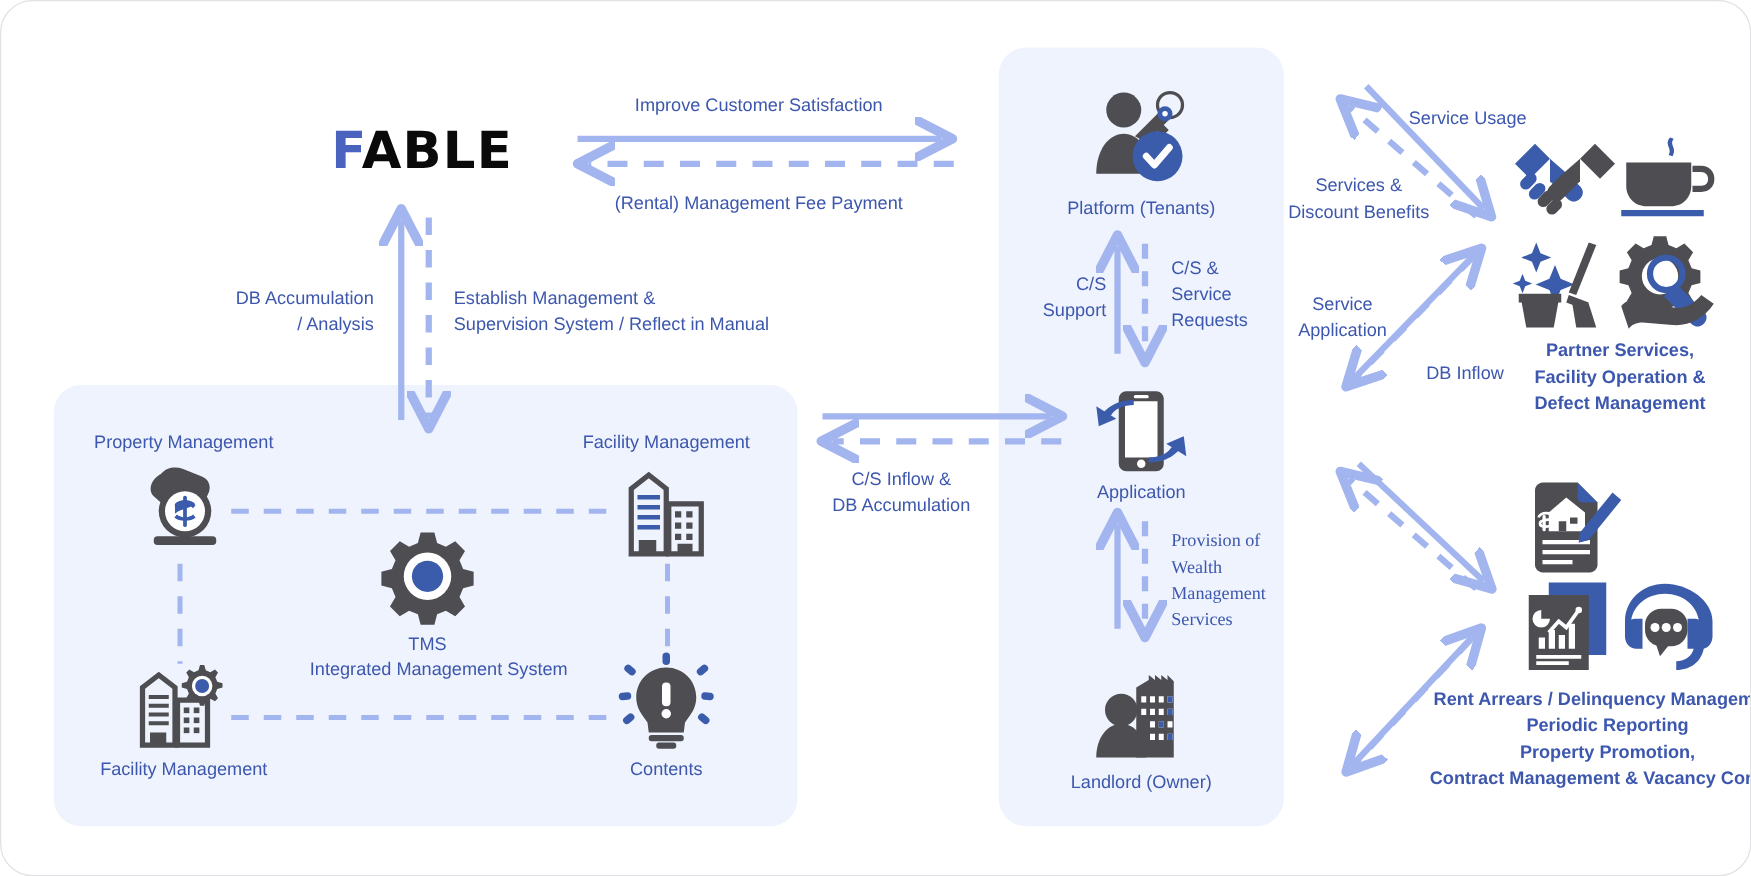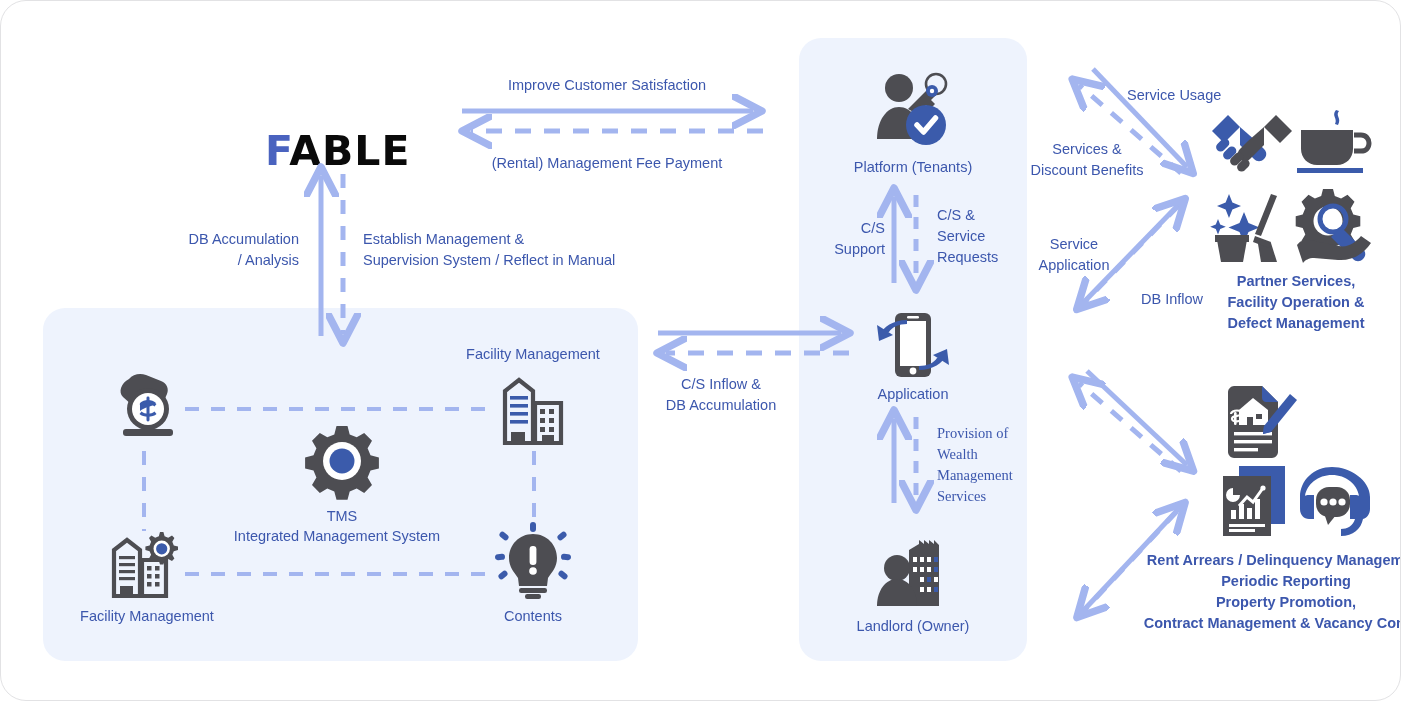--- a/index.html
+++ b/index.html
@@ -9,21 +9,21 @@
     border:1px solid #e2e2e4;border-radius:26px;box-sizing:border-box;overflow:hidden;
   }
   .panel{position:absolute;background:#eef3fd;border-radius:22px;}
   .lbl{position:absolute;color:#3c57ad;font-size:14.5px;line-height:21px;font-weight:400;white-space:pre-line;}
   .lbl.c{text-align:center;}
   .lbl.r{text-align:right;}
   .lbl.b{font-weight:700;}
   .ico{position:absolute;}
   svg{display:block;overflow:visible;}
   .logo{position:absolute;left:264px;top:95px;font-size:41px;font-weight:800;letter-spacing:1px;
-        font-family:"DejaVu Sans","Liberation Sans",sans-serif;margin-top:31px;}
+        font-family:"DejaVu Sans","Liberation Sans",sans-serif;}
   .logo .f{color:#4a63bf;}
   .logo .rest{color:#0a0a0a;}
 </style>
 </head>
 <body>
 
 <div id="canvas">
 
   <div class="panel" style="left:42px;top:307px;width:595px;height:353px;"></div>
   <div class="panel" style="left:798px;top:37px;width:228px;height:623px;"></div>
@@ -100,25 +100,26 @@
 Management
 Services</div>
 
   <div class="lbl" style="left:1126px;top:84px;width:140px;">Service Usage</div>
   <div class="lbl c" style="left:1020px;top:138px;width:132px;">Services &amp;
 Discount Benefits</div>
   <div class="lbl c" style="left:1021px;top:233px;width:104px;">Service
 Application</div>
   <div class="lbl" style="left:1140px;top:288px;width:100px;">DB Inflow</div>
 
+  <div class="lbl c" style="left:50px;top:343px;width:192px;">Property Management</div>
   <div class="lbl c" style="left:437px;top:343px;width:190px;">Facility Management</div>
   <div class="lbl c" style="left:50px;top:605px;width:192px;">Facility Management</div>
   <div class="lbl c" style="left:437px;top:605px;width:190px;">Contents</div>
   <div class="lbl c" style="left:241px;top:505px;width:200px;">TMS</div>
-  <div class="lbl c" style="left:196px;top:525px;width:280px;">Integrated Management System</div>
+  <div class="lbl c" style="left:210px;top:525px;width:280px;">Integrated Management System</div>
 
   <svg class="ico" style="left:106px;top:372px;" width="80" height="72" viewBox="0 0 80 72">
     <g fill="#4d4d52">
       <path d="M22 6 C26 1 33 0 39 2 L54 8 C60 10 62 16 60 21 L55 32 L25 32 L16 24 C11 19 14 10 22 6 Z"></path>
       <rect x="16" y="56" width="50" height="7" rx="3"></rect>
       <rect x="37" y="48" width="8" height="10"></rect>
     </g>
     <circle cx="41" cy="36" r="21" fill="#4d4d52"></circle>
     <circle cx="41" cy="36" r="16" fill="#ffffff"></circle>
     <g fill="#3b5bab">

